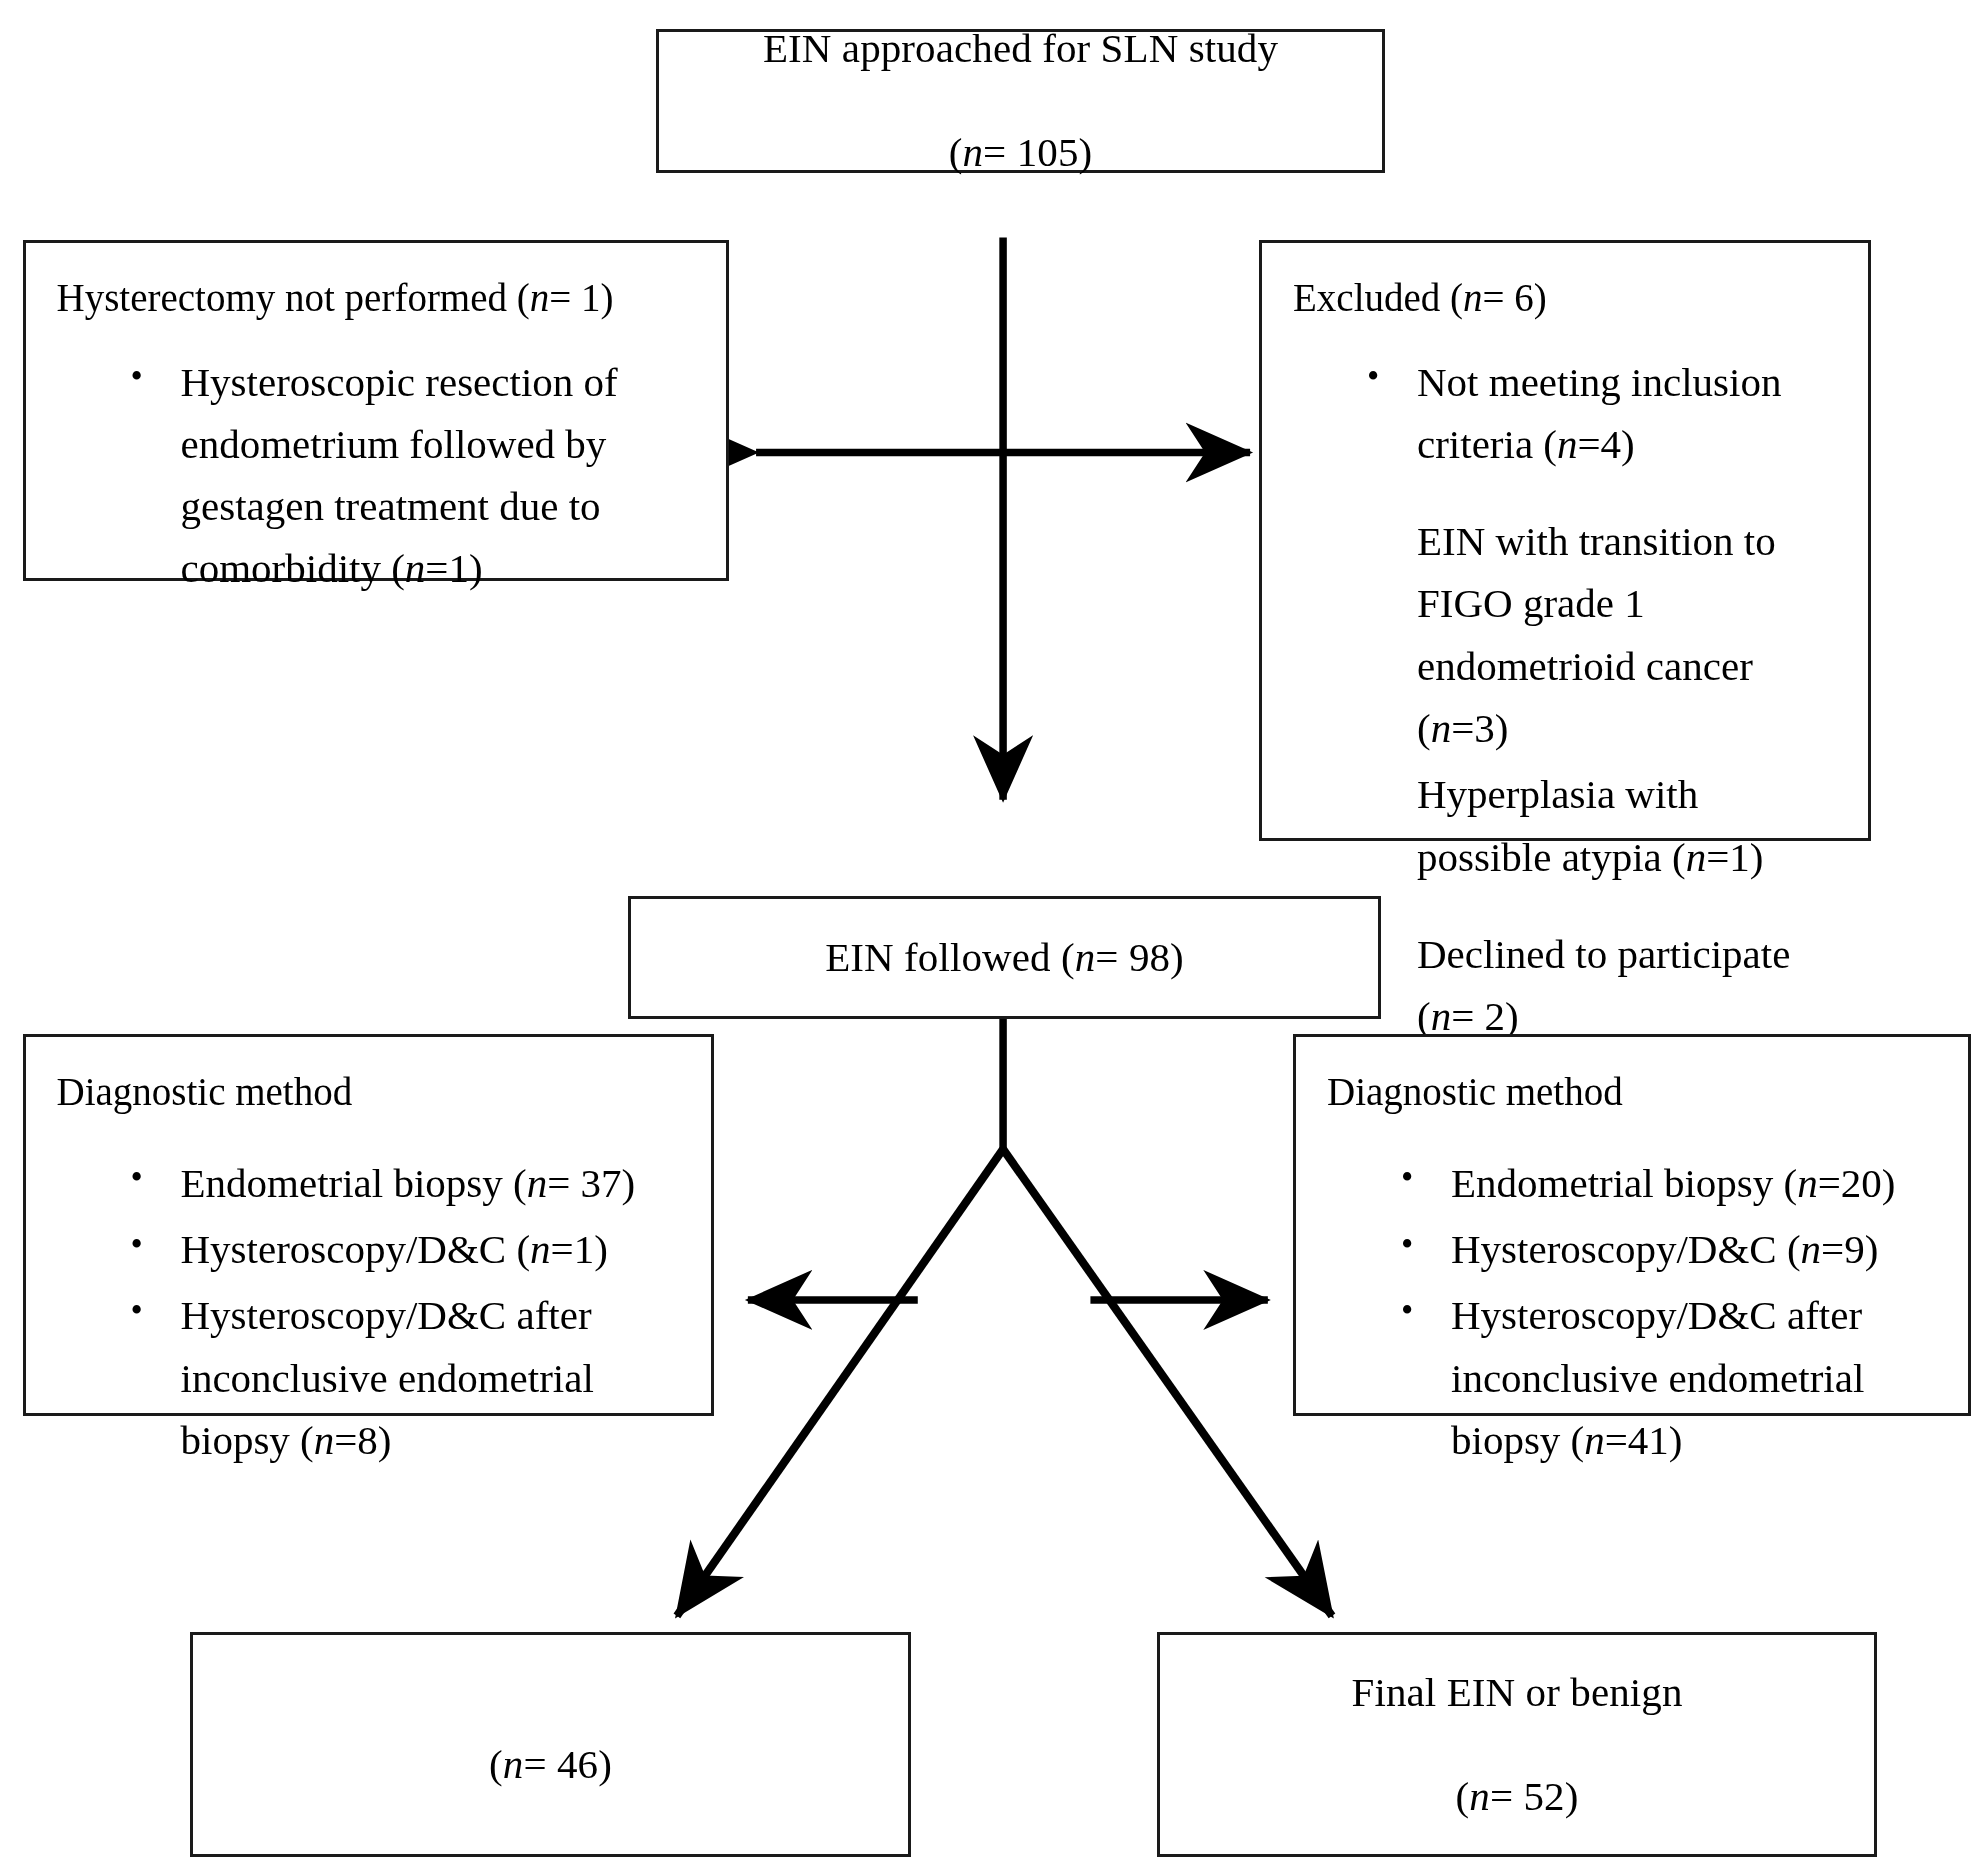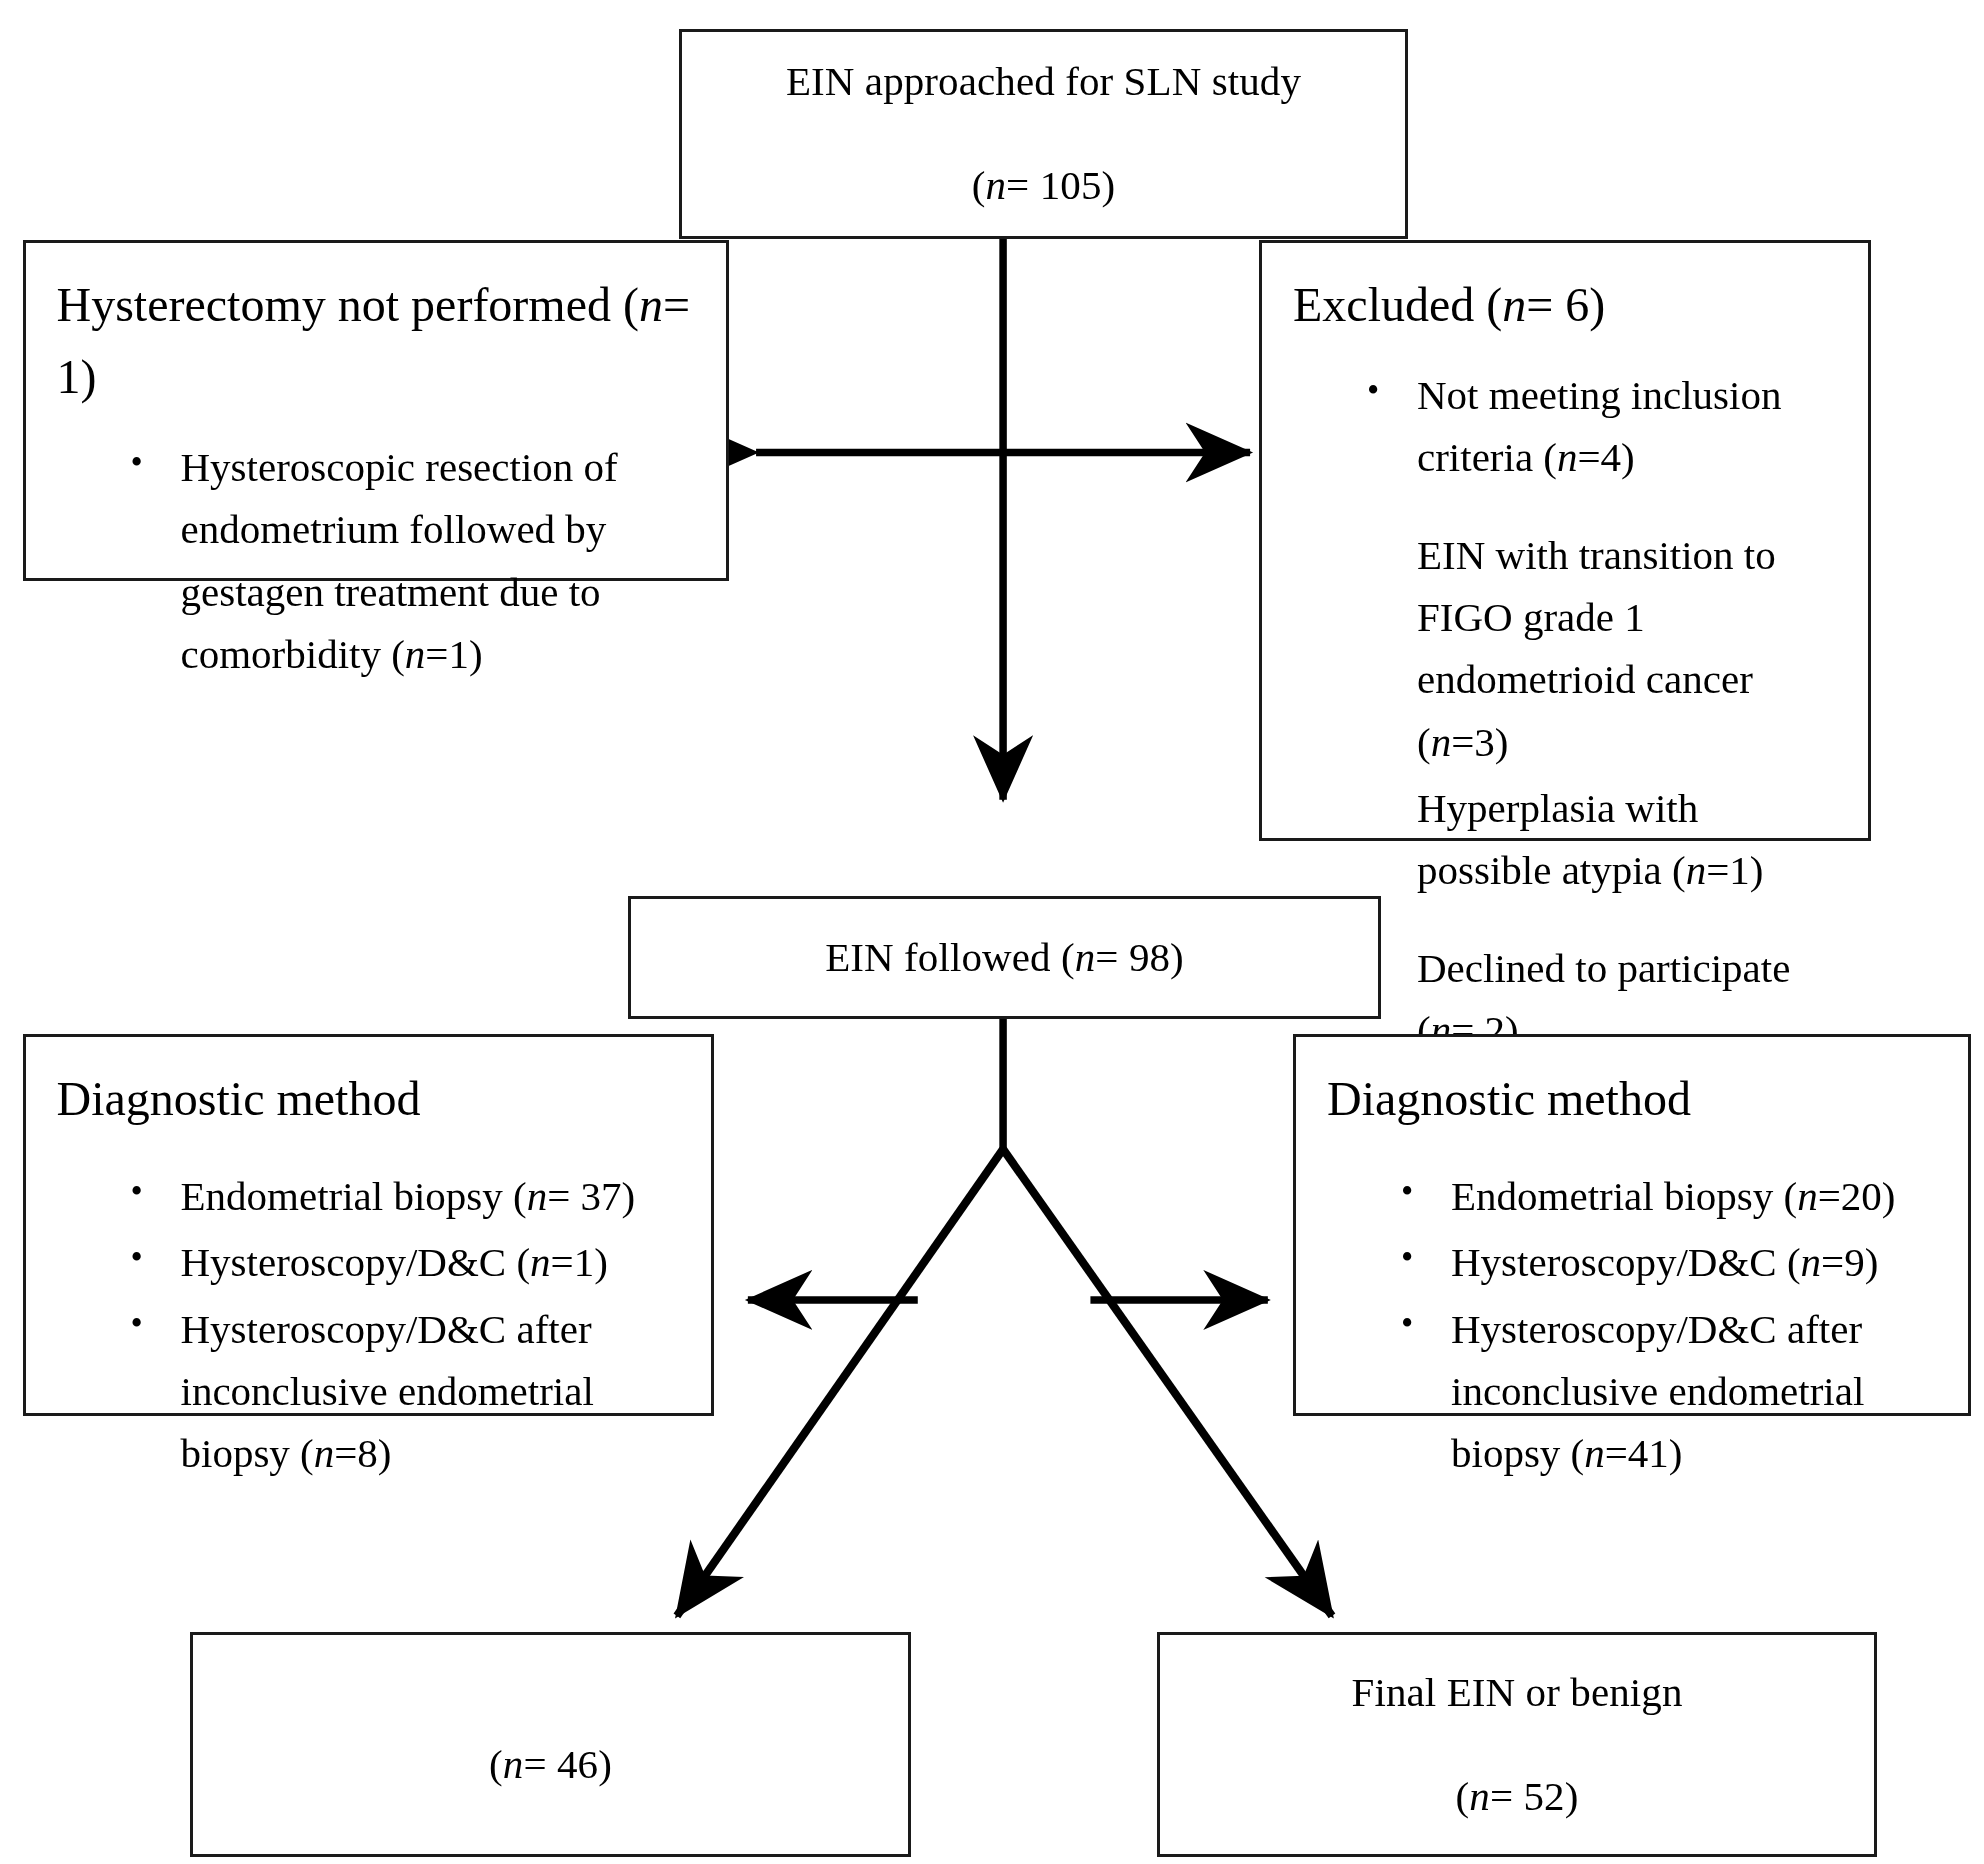--- a/index.html
+++ b/index.html
@@ -33,21 +33,21 @@
     justify-content:center;
     text-align:center;
   }
   .ln{
     font-size:41px;
     line-height:1.55;
     letter-spacing:0.1px;
   }
   .ln.spaced{margin-top:40px;}
   .hdr{
-    font-size:48px;
+    font-size:39px;
     line-height:1.5;
   }
   ul.bl{
     list-style:none;
     margin:0;
     padding:0;
   }
   ul.bl.tight{margin-top:23px;}
   ul.bl.loose{margin-top:30px;}
   ul.bl li{
@@ -111,21 +111,21 @@
 
     <g>
       <line x1="1345" y1="1905" x2="1096" y2="1905" stroke="#000000" stroke-width="11" marker-end="url(#ahead)"></line>
     </g>
 
     <g>
       <line x1="1598" y1="1905" x2="1858" y2="1905" stroke="#000000" stroke-width="11" marker-end="url(#ahead)"></line>
     </g>
   </svg>
 
-  <div class="box center-box" style="left:679px;top:29px;width:729px;height:210px;">
+  <div class="box center-box" style="left:656px;top:29px;width:729px;height:144px;">
     <div class="box-inner">
       <div class="ln">EIN approached for SLN study</div>
       <div class="ln spaced"><span>(</span><i class="nv">n</i><span>= 105)</span></div>
     </div>
   </div>
 
   <div class="box" style="left:22.5px;top:240px;width:706px;height:341px;">
     <div class="box-inner">
       <div class="hdr"><span>Hysterectomy not performed (</span><i class="nv">n</i><span>= 1)</span></div>
       <ul class="bl tight">

